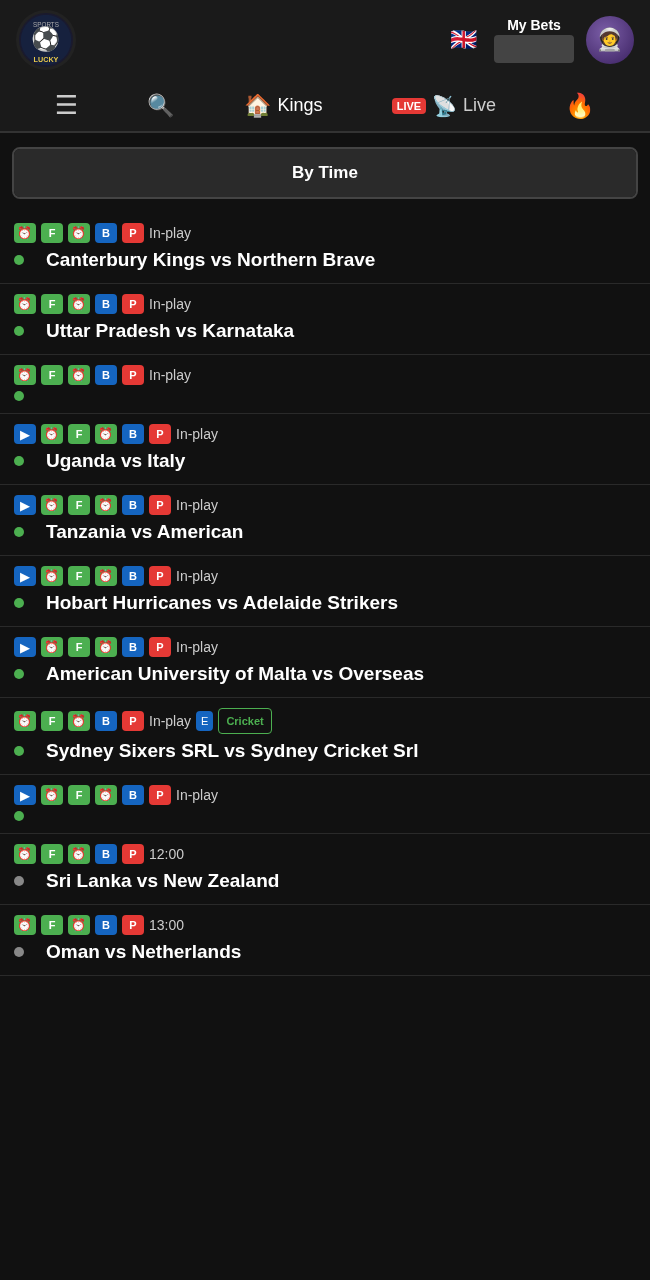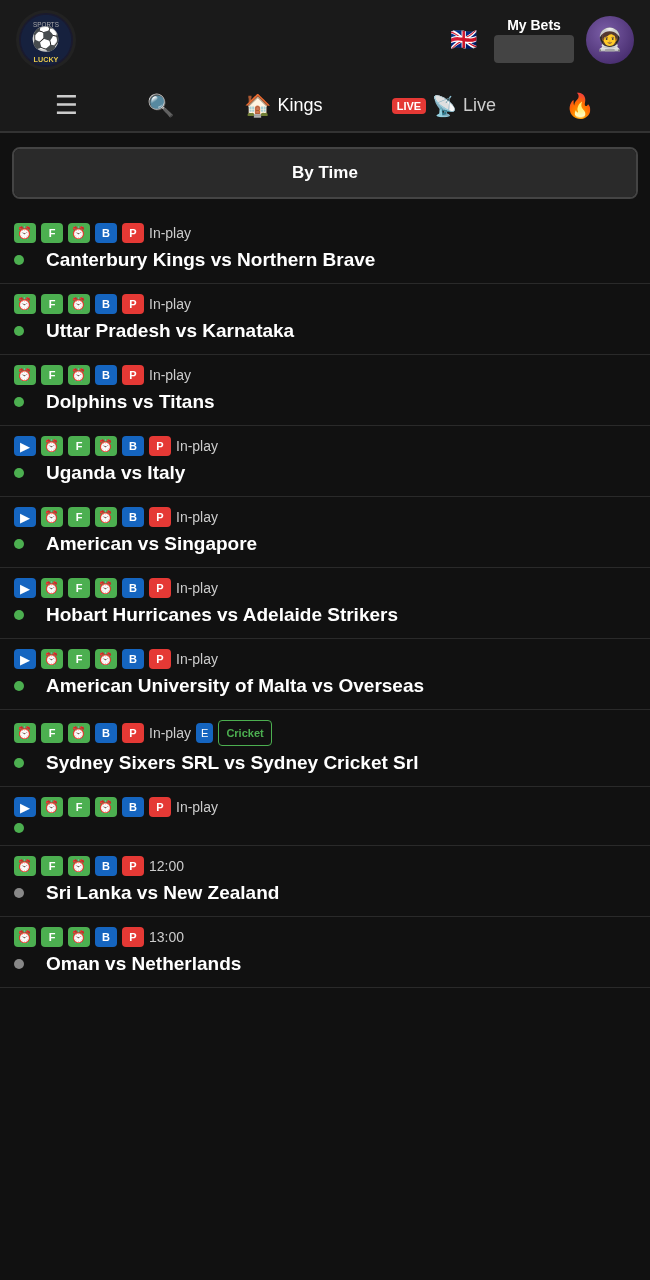--- a/index.html
+++ b/index.html
@@ -309,21 +309,20 @@
       <div class="match-badges">
         <span class="badge badge-clock" style="font-size: 12px;">⏰</span>
         <span class="badge badge-f">F</span>
         <span class="badge badge-clock" style="font-size: 12px;">⏰</span>
         <span class="badge badge-b">B</span>
         <span class="badge badge-p">P</span>
         <span class="inplay-label">In-play</span>
       </div>
       <div class="match-name">
         <span class="dot-green"></span>
-        <span>Dolphins vs Titans</span>
       </div>
     </div>
     <div class="match-item">
       <div class="match-badges">
         <span class="badge-play">▶</span>
         <span class="badge badge-clock" style="font-size: 12px;">⏰</span>
         <span class="badge badge-f">F</span>
         <span class="badge badge-clock" style="font-size: 12px;">⏰</span>
         <span class="badge badge-b">B</span>
         <span class="badge badge-p">P</span>
@@ -339,21 +338,21 @@
         <span class="badge-play">▶</span>
         <span class="badge badge-clock" style="font-size: 12px;">⏰</span>
         <span class="badge badge-f">F</span>
         <span class="badge badge-clock" style="font-size: 12px;">⏰</span>
         <span class="badge badge-b">B</span>
         <span class="badge badge-p">P</span>
         <span class="inplay-label">In-play</span>
       </div>
       <div class="match-name">
         <span class="dot-green"></span>
-        <span>American vs Singapore</span>
+        <span>Tanzania vs American</span>
       </div>
     </div>
     <div class="match-item">
       <div class="match-badges">
         <span class="badge-play">▶</span>
         <span class="badge badge-clock" style="font-size: 12px;">⏰</span>
         <span class="badge badge-f">F</span>
         <span class="badge badge-clock" style="font-size: 12px;">⏰</span>
         <span class="badge badge-b">B</span>
         <span class="badge badge-p">P</span>

